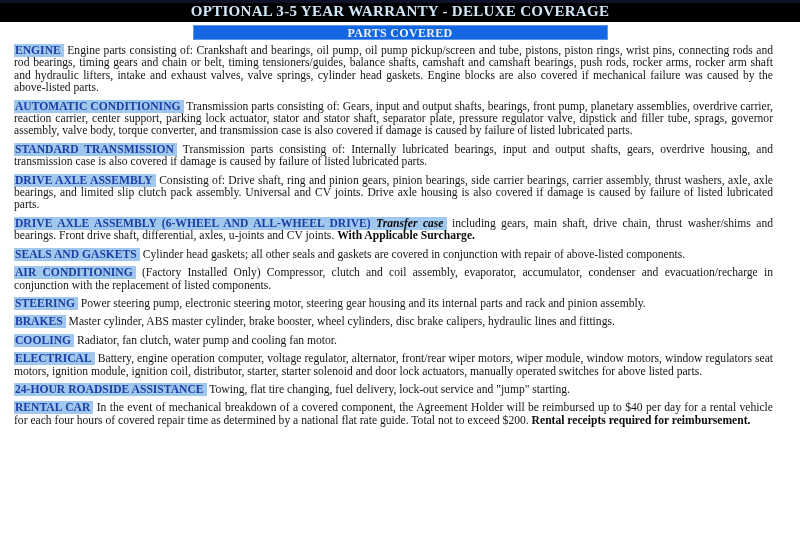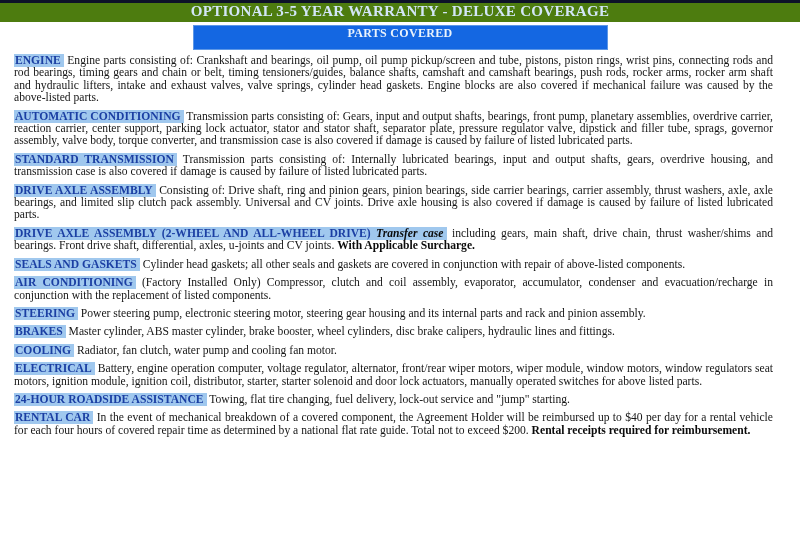--- a/index.html
+++ b/index.html
@@ -12,41 +12,41 @@
     height: 543px;
     overflow: hidden;
     font-family: "Liberation Serif", serif;
   }
   .page {
     width: 800px;
     height: 543px;
     background: #ffffff;
   }
   .titlebar {
-    background: #4d7c0f;
+    background: #000000;
     border-top: 3px solid #0d1228;
     color: #d3e6f8;
     text-align: center;
     font-weight: bold;
     font-size: 15px;
     line-height: 15px;
     padding: 1px 0 3px;
     letter-spacing: 0.3px;
   }
   .parts-bar {
     width: 413px;
     margin: 3px auto 0;
     background: #1467e2;
     border: 1px solid #5d97e6;
     color: #eaf3fc;
     text-align: center;
     font-weight: bold;
     font-size: 12px;
     line-height: 12px;
-    padding: 1px 0 10px;
+    padding: 1px 0 0;
     letter-spacing: 0.3px;
   }
   .content {
     padding: 5px 27px 0 14px;
   }
   .section {
     margin: 0 0 6px 0;
     text-align: justify;
     font-size: 11.6px;
     line-height: 12.4px;
@@ -103,21 +103,21 @@
       <b class="tail"></b>
     </p>
 
     <p class="section">
       <span class="hl"><b class="hdr">DRIVE AXLE ASSEMBLY</b><b class="hdr2"></b></span>
       <span>Consisting of: Drive shaft, ring and pinion gears, pinion bearings, side carrier bearings, carrier assembly, thrust washers, axle, axle bearings, and limited slip clutch pack assembly. Universal and CV joints. Drive axle housing is also covered if damage is caused by failure of listed lubricated parts.</span>
       <b class="tail"></b>
     </p>
 
     <p class="section">
-      <span class="hl"><b class="hdr">DRIVE AXLE ASSEMBLY (2-WHEEL AND ALL-WHEEL DRIVE)</b><b class="hdr2"> Transfer case</b></span>
+      <span class="hl"><b class="hdr">DRIVE AXLE ASSEMBLY (6-WHEEL AND ALL-WHEEL DRIVE)</b><b class="hdr2"> Transfer case</b></span>
       <span>including gears, main shaft, drive chain, thrust washer/shims and bearings. Front drive shaft, differential, axles, u-joints and CV joints.</span>
       <b class="tail">With Applicable Surcharge.</b>
     </p>
 
     <p class="section">
       <span class="hl"><b class="hdr">SEALS AND GASKETS</b><b class="hdr2"></b></span>
       <span>Cylinder head gaskets; all other seals and gaskets are covered in conjunction with repair of above-listed components.</span>
       <b class="tail"></b>
     </p>
 

